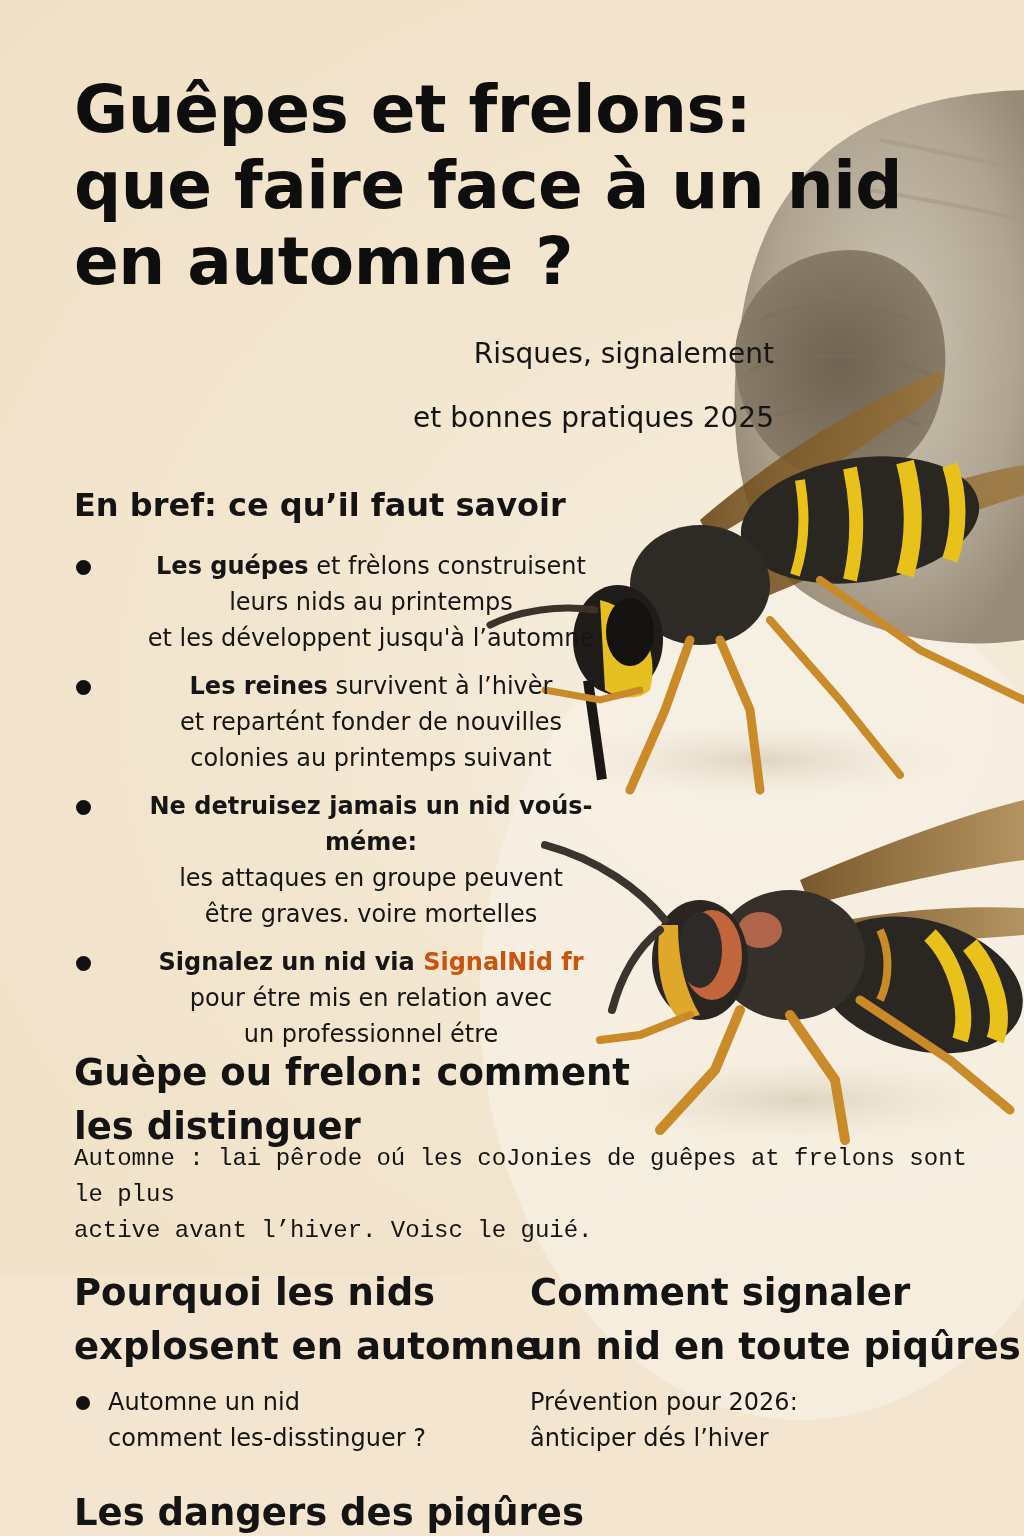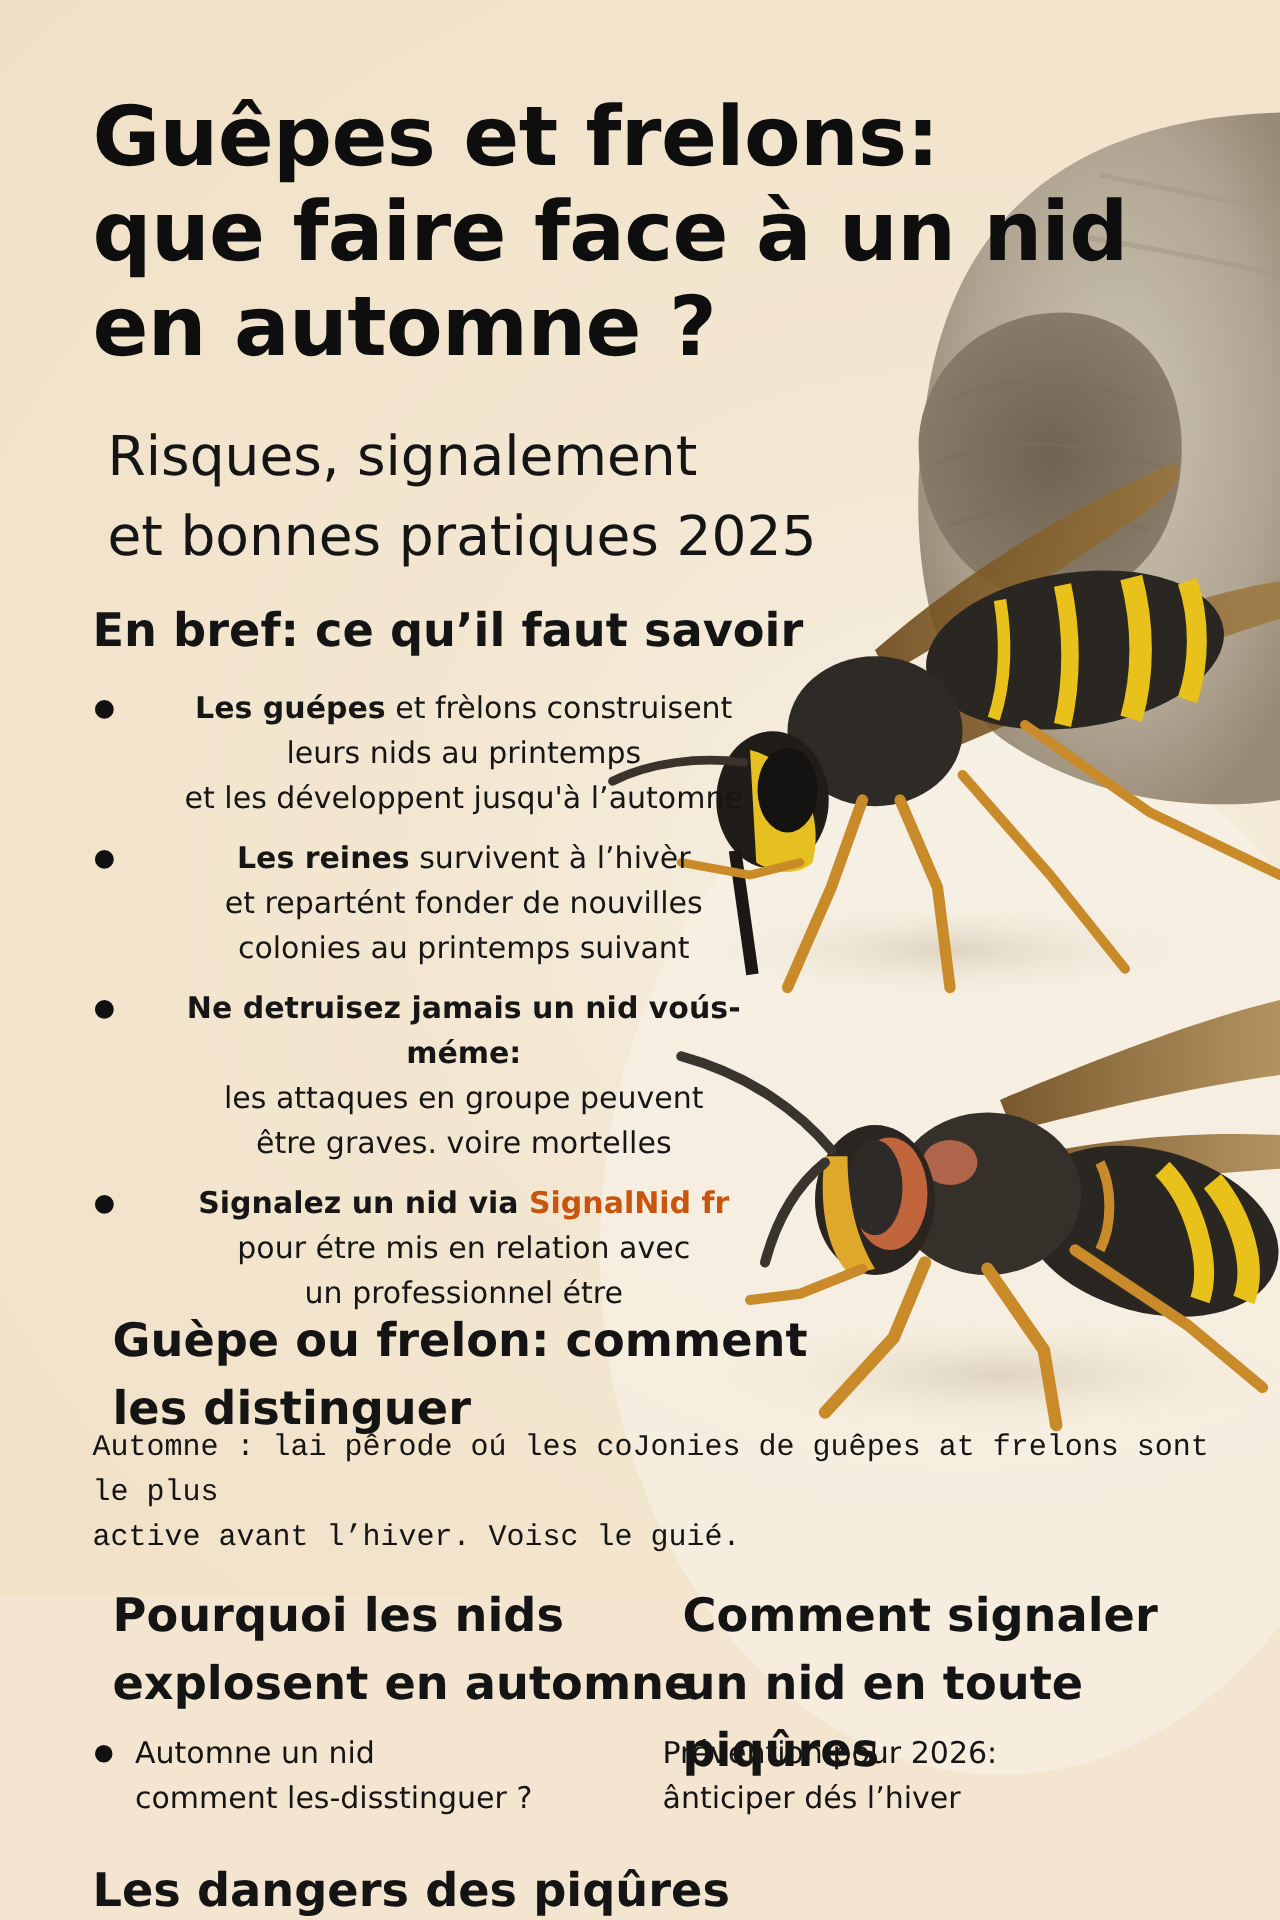--- a/index.html
+++ b/index.html
@@ -16,26 +16,26 @@
   }
   .illustration { position: absolute; left: 0; top: 0; width: 1024px; height: 1536px; pointer-events: none; }
   .title {
     position: absolute; left: 74px; top: 72px; width: 880px;
     font-weight: bold; font-size: 66px; line-height: 76px; letter-spacing: -0.5px;
     margin: 0; color: #0e0e0e;
   }
   .title span { display: block; }
   .subtitle {
     position: absolute; left: 74px; top: 322px; width: 700px;
-    font-size: 44px; line-height: 64px; color: #151515; font-weight: normal; margin: 12px;
+    font-size: 28px; line-height: 64px; color: #151515; font-weight: normal; margin: 0; text-align: right;
   }
   .subtitle span { display: block; }
   .h2 { position: absolute; font-weight: bold; color: #141414; margin: 0; }
-  .h2 span { display: block; margin-left: 16px; }
-  .h2-brief { left: 74px; top: 480px; font-size: 37px; line-height: 50px; }
+  .h2 span { display: block; }
+  .h2-brief { left: 74px; top: 480px; font-size: 32px; line-height: 50px; }
   .bullets { position: absolute; left: 74px; top: 548px; width: 560px; margin: 0; padding: 0; list-style: none; }
   .bullet { position: relative; padding-left: 34px; font-size: 24px; line-height: 36px; margin-bottom: 12px; color: #161616; text-align: center; }
   .bullet .dot { position: absolute; left: 2px; top: 12px; width: 15px; height: 15px; border-radius: 50%; background: #111; }
   .bullet .strong { font-weight: bold; }
   .bullet .line { display: block; }
   .link { color: #c8540e; font-weight: bold; }
   .h2-distinguish { left: 74px; top: 1046px; font-size: 37px; line-height: 54px; }
   .para { position: absolute; left: 74px; top: 1141px; width: 900px; font-size: 24px; line-height: 36px; color: #151515; margin: 0; font-family: Liberation Mono, monospace; }
   .para span { display: block; }
   .h2-why { left: 74px; top: 1266px; font-size: 37px; line-height: 54px; }

